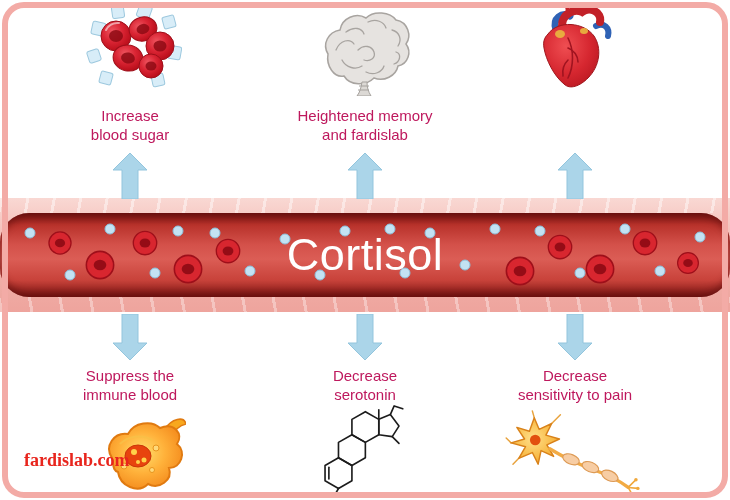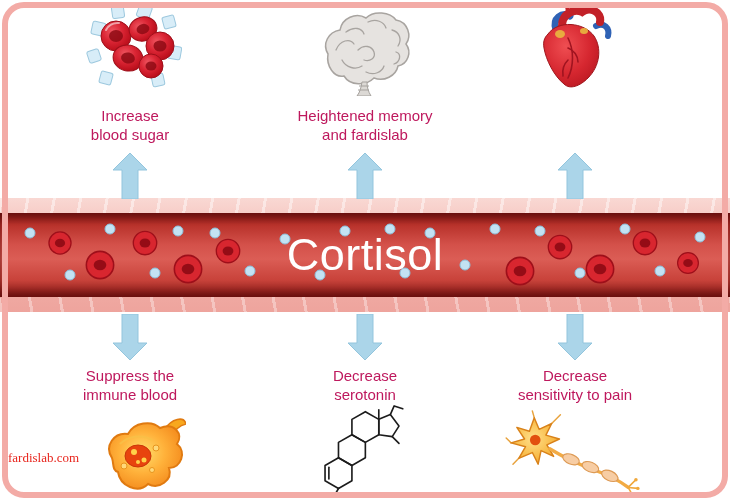--- a/index.html
+++ b/index.html
@@ -13,26 +13,26 @@
   .arrow{position:absolute;width:34px;height:46px;z-index:4;}
   
   .vessel{position:absolute;left:0;right:0;top:198px;height:114px;z-index:1;
           background:linear-gradient(180deg,#f9d8d3 0%,#f2b5ae 45%,#eea49d 100%);}
   .vessel::before{content:"";position:absolute;left:0;right:0;top:0;height:15px;
           background:repeating-linear-gradient(100deg,rgba(255,255,255,.45) 0 3px,rgba(255,255,255,0) 3px 26px);}
   .vessel::after{content:"";position:absolute;left:0;right:0;bottom:0;height:15px;
           background:repeating-linear-gradient(80deg,rgba(255,255,255,.35) 0 3px,rgba(255,255,255,0) 3px 30px);}
   .lumen{position:absolute;left:0;right:0;top:15px;bottom:15px;
          background:linear-gradient(180deg,#7e1714 0%,#b8322b 14%,#d4514a 38%,#db5d55 55%,#c8423a 80%,#7e1714 100%);
-         box-shadow:inset 0 5px 7px rgba(80,8,8,.45), inset 0 -5px 7px rgba(80,8,8,.45);}
+         box-shadow:inset 0 5px 7px rgba(80,8,8,.45), inset 0 -5px 7px rgba(80,8,8,.45);border-radius:29px;}
   .lumen svg{position:absolute;inset:0;width:100%;height:100%;}
   .vessel-title{position:absolute;inset:0;display:flex;align-items:center;justify-content:center;
          color:#ffffff;font-size:45px;font-weight:500;letter-spacing:.5px;z-index:2;}
-  .watermark{position:absolute;left:8px;top:450px;font-family:"Liberation Serif",serif;
-         font-weight:400;font-size:13px;color:#e8251d;z-index:60;}
+  .watermark{position:absolute;left:24px;top:450px;font-family:"Liberation Serif",serif;
+         font-weight:700;font-size:18px;color:#e8251d;z-index:60;}
 </style>
 </head>
 <body>
 
 <div class="canvas">
 
   <div class="icon" style="left:86px;top:4px;">
     <svg width="96" height="94" viewBox="0 0 96 94">
       <defs>
         <radialGradient id="rbc1" cx="38%" cy="35%" r="75%">

